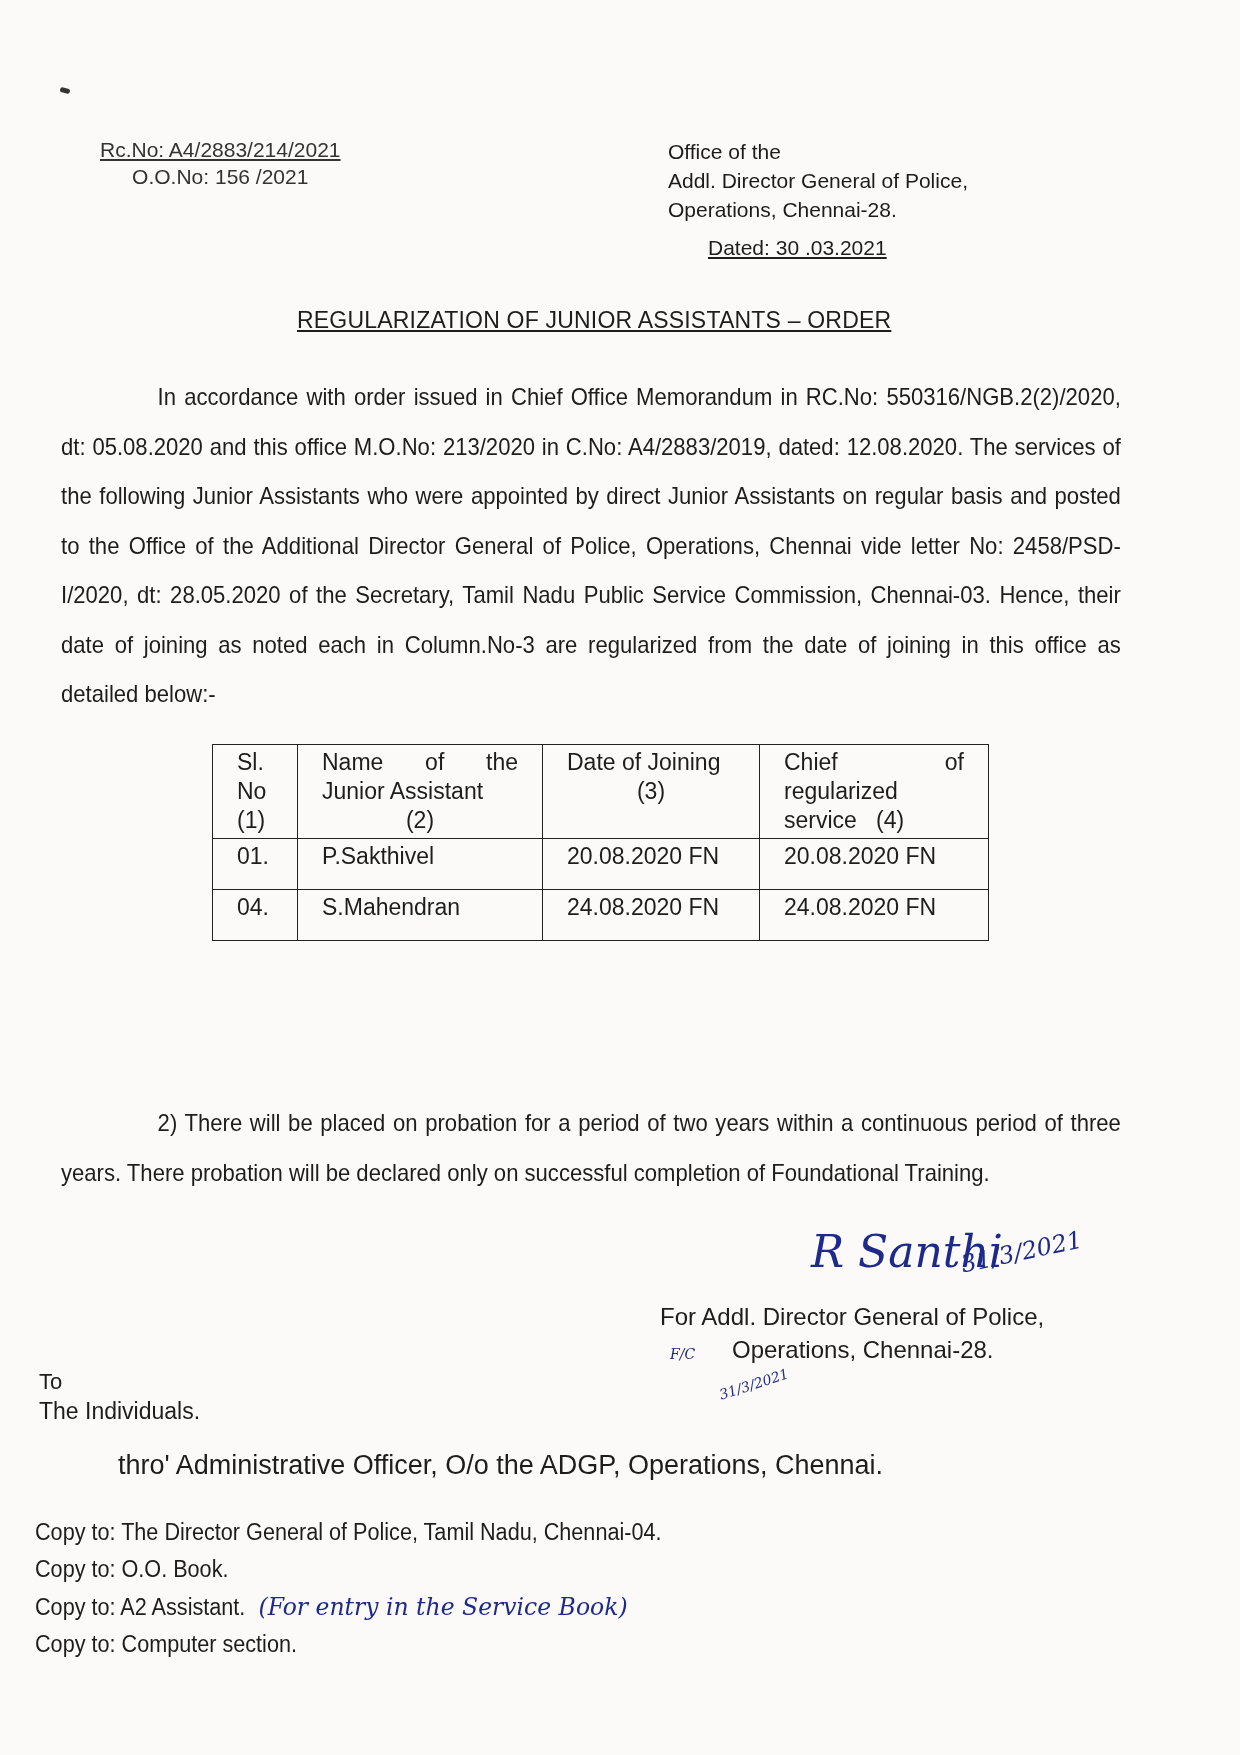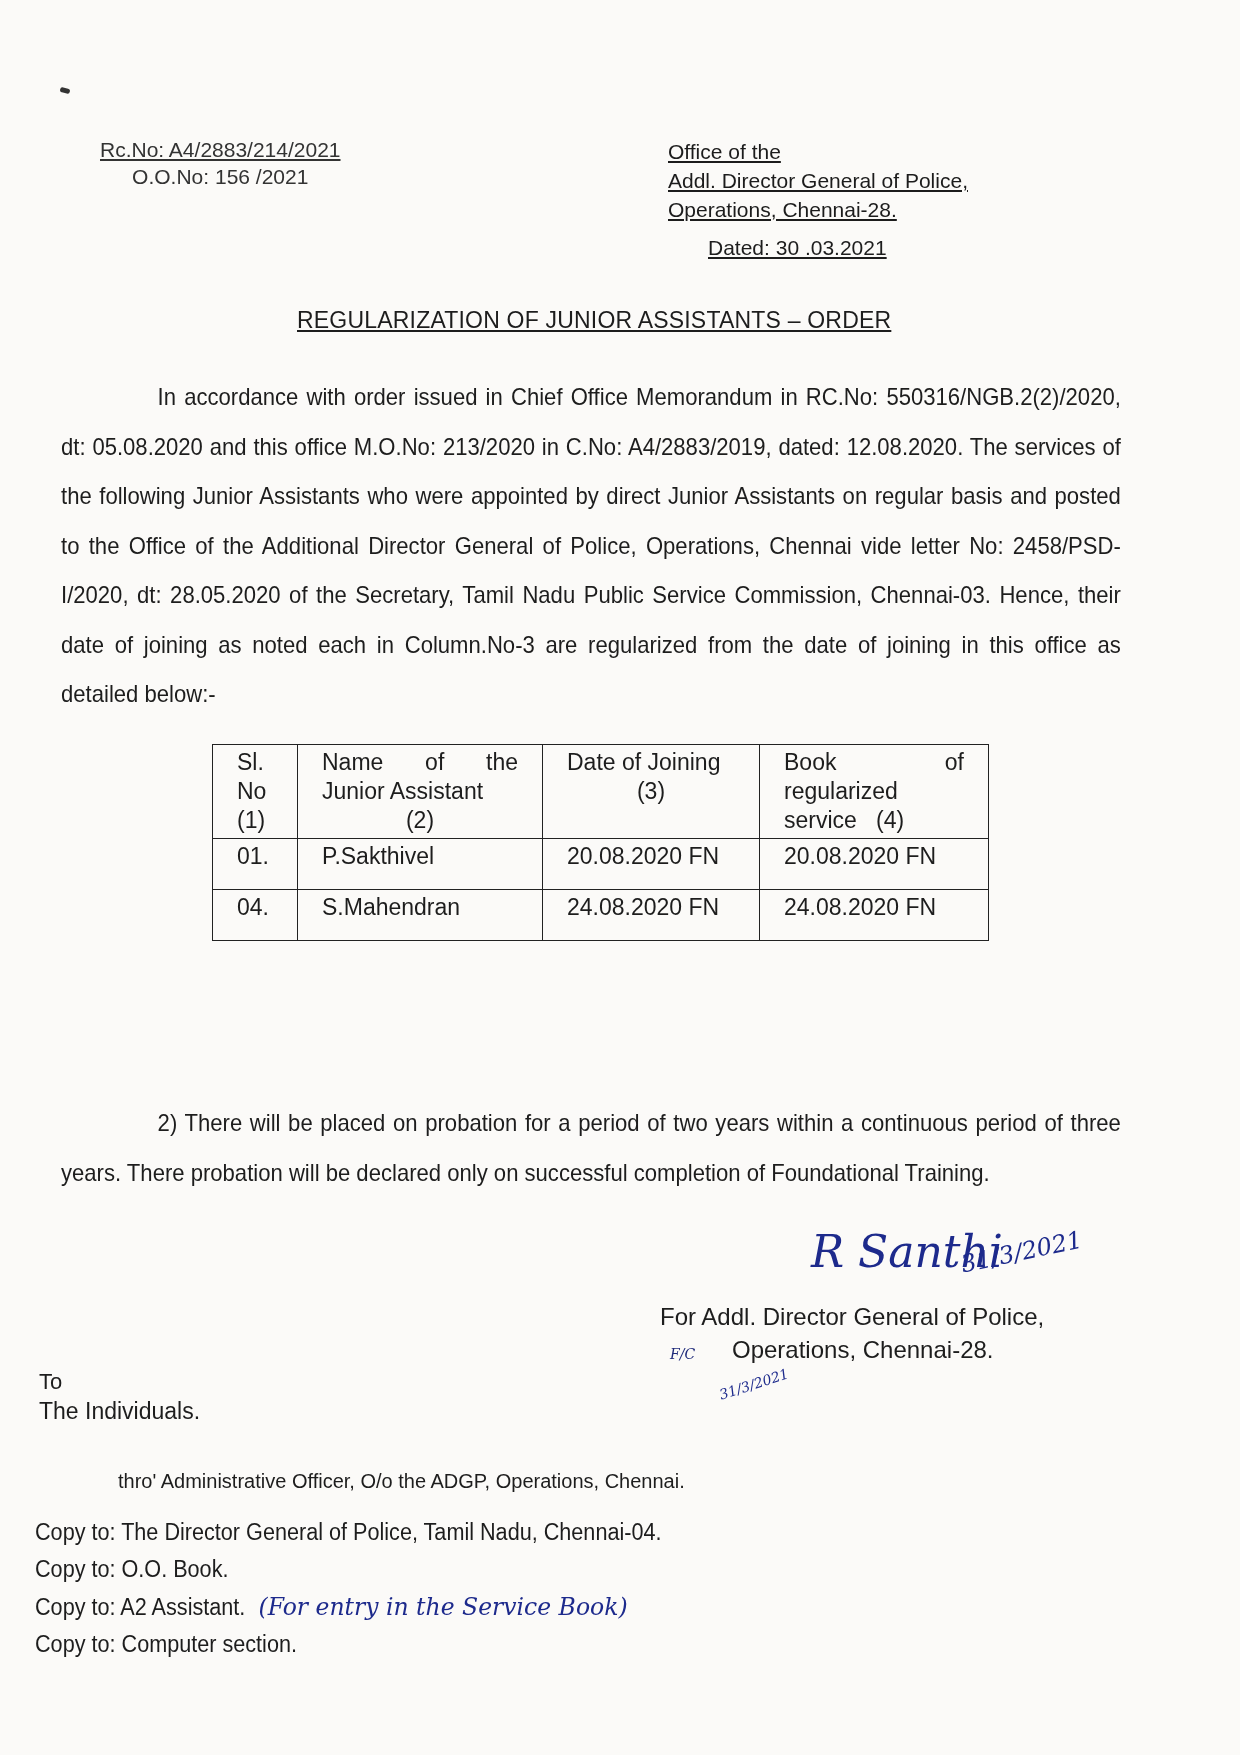--- a/index.html
+++ b/index.html
@@ -6,42 +6,42 @@
   body {
     width: 1240px; height: 1755px; position: relative; overflow: hidden;
     background: #fbfaf8;
     font-family: "Liberation Sans", sans-serif;
     color: #1d1d1d;
   }
   .abs { position: absolute; }
   .speck { left: 60px; top: 88px; width: 10px; height: 5px; background: #333; border-radius: 3px; transform: rotate(15deg); }
   .ref { left: 100px; top: 136px; font-size: 21px; line-height: 27px; color: #333; text-align: center; }
   .ref .u { text-decoration: underline; }
-  .office { left: 668px; top: 137px; font-size: 21px; line-height: 29px; color: #1c1c1c; text-decoration: underline; }
+  .office { left: 668px; top: 137px; font-size: 21px; line-height: 29px; color: #1c1c1c; }
   .dated { left: 708px; top: 236px; font-size: 21px; text-decoration: underline; }
   .title { left: 297px; top: 307px; font-size: 23px; text-decoration: underline; letter-spacing: 0.2px; }
   .para { left: 61px; width: 1062px; font-size: 24px; line-height: 49.5px; text-align: justify; transform: scaleX(0.92); transform-origin: left top; }
   .p1 { top: 372px; width: 1152px; }
   .p1 .first { display: inline-block; width: 0; padding-left: 105px; }
   .p2 { top: 1098px; width: 1152px; }
   table.grid { position: absolute; left: 212px; top: 744px; border-collapse: collapse; font-size: 23px; }
   table.grid td { border: 1.5px solid #222; padding: 3px 24px; vertical-align: top; line-height: 29px; }
   .c1 { width: 36px; } .c2 { width: 196px; } .c3 { width: 168px; } .c4 { width: 180px; }
   .hdr-name { display: flex; justify-content: space-between; align-items: center; }
   .center { text-align: center; }
   .row td { height: 44px; vertical-align: middle; }
   .sigline { left: 660px; top: 1300px; font-size: 24px; line-height: 34px; }
   .sigline2 { left: 732px; top: 1336px; font-size: 24px; }
   .fc { left: 670px; top: 1340px; font-family: "DejaVu Serif", serif; font-style: italic; color: #1f2a7a; font-size: 14px; margin-top: 6px; }
   .signature { left: 775px; top: 1226px; color: #1d2a8c; font-family: "DejaVu Serif", serif; font-style: italic; font-size: 44px; margin-left: 36px; }
   .sigdate { left: 960px; top: 1238px; color: #1d2a8c; font-family: "DejaVu Serif", serif; font-style: italic; font-size: 24px; transform: rotate(-12deg); }
   .init { left: 718px; top: 1376px; color: #1d2a8c; font-family: "DejaVu Serif", serif; font-style: italic; font-size: 14px; transform: rotate(-18deg); }
   .to { left: 39px; top: 1367px; font-size: 22px; line-height: 30px; }
   .to2 { left: 39px; top: 1398px; font-size: 23px; }
-  .thro { left: 118px; top: 1450px; font-size: 20px; margin-top: 20px; }
+  .thro { left: 118px; top: 1450px; font-size: 27px; }
   .copies { left: 35px; top: 1514px; font-size: 23px; line-height: 37px; transform: scaleX(0.94); transform-origin: left top; }
   .note { color: #1d2a8c; font-family: "DejaVu Serif", serif; font-style: italic; font-size: 25px; margin-left: 14px; }
 </style>
 </head>
 <body>
 
 <div class="abs speck"></div>
 
 <div class="abs ref">
   <div class="u">Rc.No: A4/2883/214/2021</div>
@@ -77,21 +77,21 @@
       </div>
       <div>Junior Assistant</div>
       <div class="center">(2)</div>
     </td>
     <td class="c3">
       <div>Date of Joining</div>
       <div class="center">(3)</div>
     </td>
     <td class="c4">
       <div class="hdr-name">
-        <span>Book</span>
+        <span>Chief</span>
         <span>of</span>
       </div>
       <div>regularized</div>
       <div style="white-space:pre">service   (4)</div>
     </td>
   </tr>
   <tr class="row">
     <td>01.</td>
     <td>P.Sakthivel</td>
     <td>20.08.2020 FN</td>

